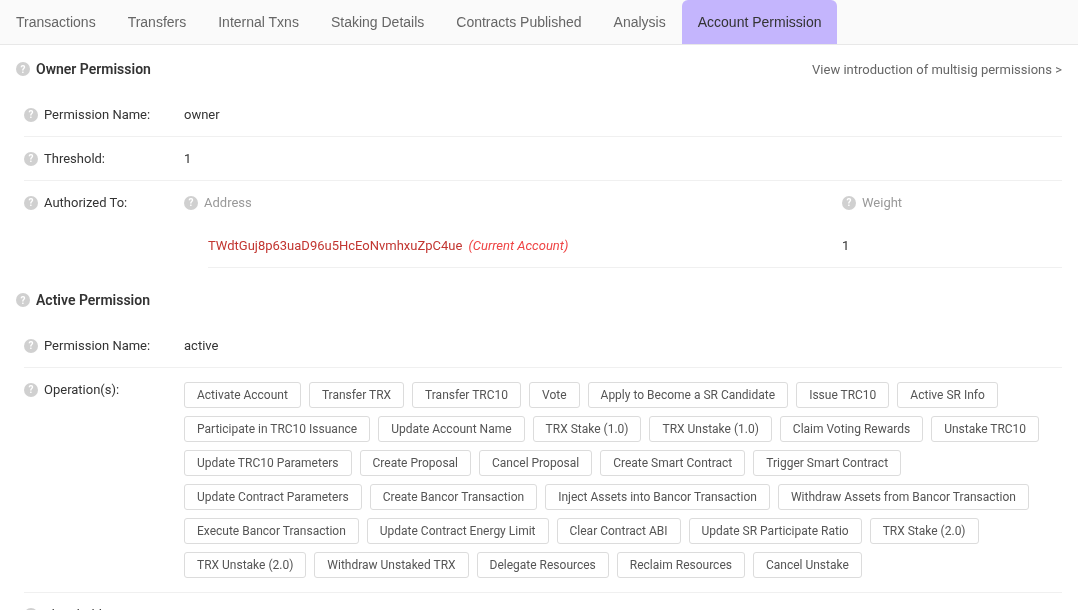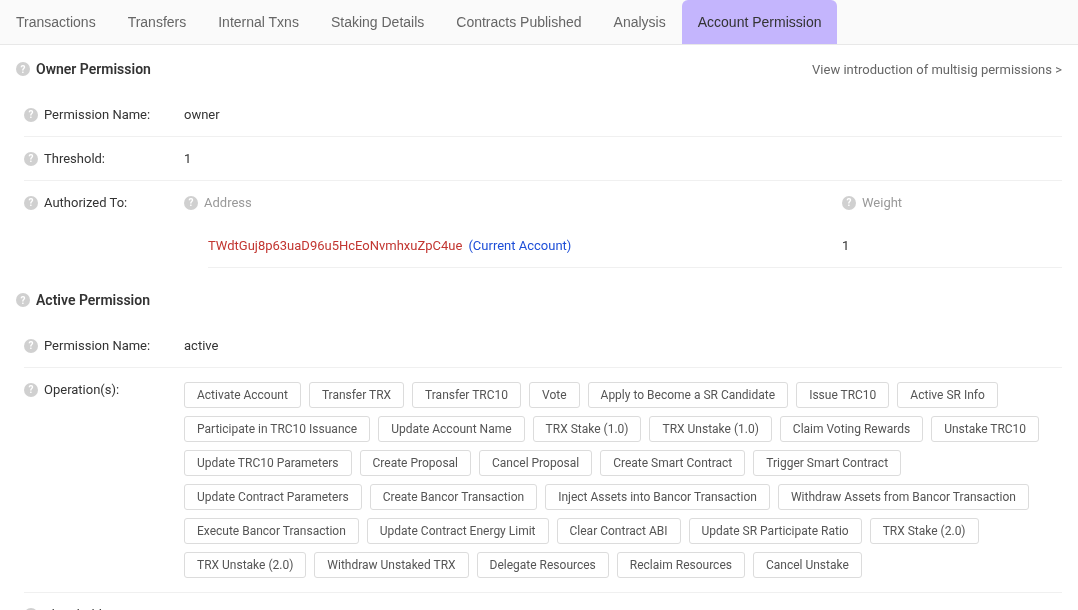--- a/index.html
+++ b/index.html
@@ -127,21 +127,22 @@
 }
 .auth-row .weight-cell {
   width: 220px;
 }
 .addr-link {
   color: #c23631;
   text-decoration: none;
   cursor: pointer;
 }
 .addr-note {
-  color: #1d4ed8;
+  color: #ef4444;
+  font-style: italic;
 }
 .ops-container {
   flex: 1;
   display: flex;
   flex-wrap: wrap;
   gap: 8px;
 }
 .op-tag {
   border: 1px solid #dcdcdc;
   border-radius: 3px;

